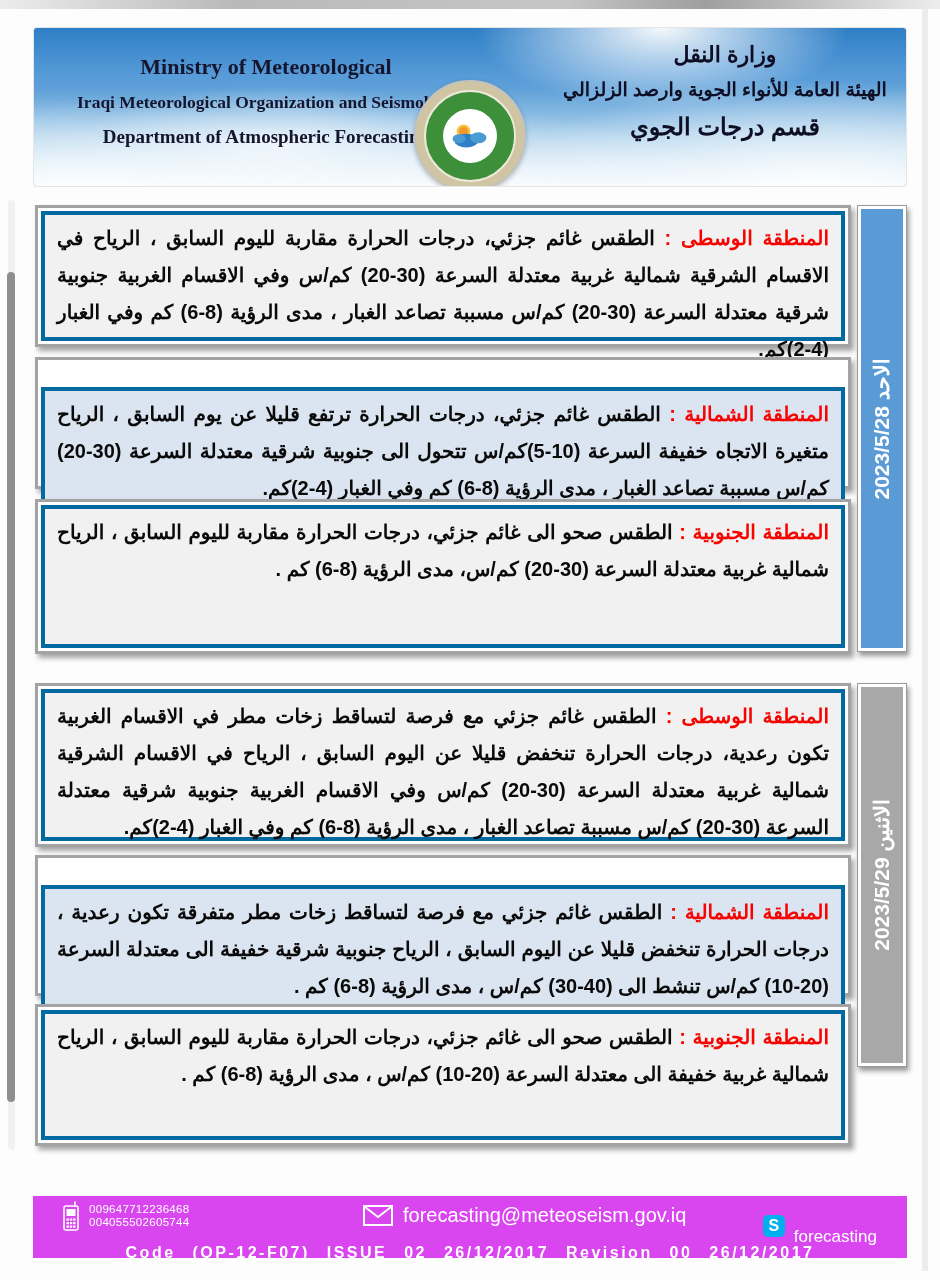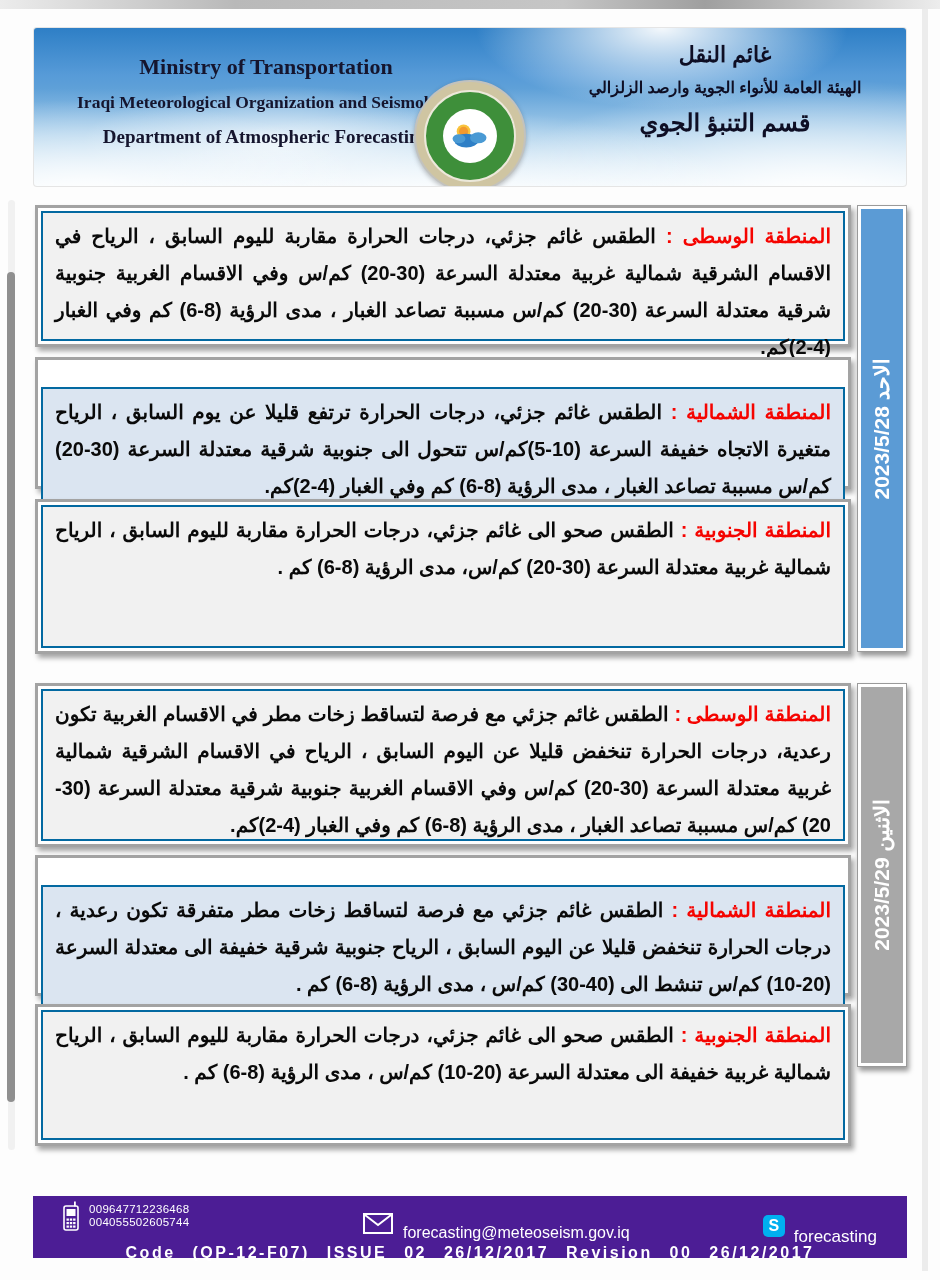--- a/index.html
+++ b/index.html
@@ -26,21 +26,21 @@
       radial-gradient(ellipse 280px 80px at 28% 72%, rgba(255,255,255,.7), rgba(255,255,255,0) 70%),
       linear-gradient(180deg,#2e7fc6 0%,#579bd8 30%,#5ea0d8 38%,#a9cfeb 68%,#e9f4fb 100%); }
   .hdr-en { position:absolute; left:22px; top:26px; width:420px; text-align:center;
     font-family:"Liberation Serif", serif; color:#15152e; }
   .hdr-en .l1 { font-size:22px; font-weight:700; margin-bottom:12px; }
   .hdr-en .l2 { font-size:17.5px; font-weight:700; margin-bottom:13px; }
   .hdr-en .l3 { font-size:19px; font-weight:700; }
   .hdr-ar { position:absolute; right:16px; top:14px; width:330px; text-align:center;
     direction:rtl; color:#0e0e24; font-weight:700; }
   .hdr-ar .a1 { font-size:22px; margin-bottom:10px; }
-  .hdr-ar .a2 { font-size:16px; margin-bottom:12px; }
+  .hdr-ar .a2 { font-size:19px; margin-bottom:12px; }
   .hdr-ar .a3 { font-size:24px; }
 
   .logo { position:absolute; left:50%; top:52px; transform:translateX(-50%);
     width:112px; height:112px; border-radius:50%; background:#cfc5a2;
     border:2px solid #c2c2be; display:flex; align-items:center; justify-content:center;
     box-shadow:0 2px 5px rgba(0,0,0,.25); }
   .logo-green { width:92px; height:92px; border-radius:50%; background:#3e8f3a;
     border:2px solid #ece8da; display:flex; align-items:center; justify-content:center; }
   .logo-core { width:54px; height:54px; border-radius:50%; background:#ffffff;
     display:flex; align-items:center; justify-content:center; }
@@ -48,21 +48,21 @@
   
   .group { position:absolute; left:35px; width:872px; }
   .g1 { top:205px; height:447px; }
   .g2 { top:683px; height:384px; }
   .boxes { position:absolute; left:0; top:0; width:816px; display:flex; flex-direction:column; }
   .g1 .boxes { gap:10px; }
   .g2 .boxes { gap:8px; }
 
   .fbox { background:#ffffff; border:3px solid #a3a3a3; padding:3px;
     box-shadow:3px 4px 5px rgba(0,0,0,.35); }
-  .fbox-inner { height:100%; border:2px solid #0369a1; padding:5px 12px 5px 12px; }
+  .fbox-inner { height:100%; border:4px solid #0369a1; padding:5px 12px 5px 12px; }
   .bg-gray  .fbox-inner { background:#f1f1f1; }
   .bg-blue  .fbox-inner { background:#dbe5f1;margin-top:24px; }
 
   .box-text { direction:rtl; text-align:justify; text-align-last:right; unicode-bidi:plaintext;
     font-size:20px; font-weight:700; color:#0a0a0a; line-height:37px; }
   .region { color:#f50400; }
 
   .h-b1 { height:142px; } .h-b2 { height:132px; } .h-b3 { height:155px; }
   .h-b4 { height:164px; } .h-b5 { height:141px; } .h-b6 { height:142px; }
 
@@ -70,68 +70,68 @@
     background:#ffffff; border:1px solid #9a9a9a; padding:3px;
     box-shadow:2px 4px 5px rgba(0,0,0,.4); }
   .day-tab-fill { width:100%; height:100%; display:flex; align-items:center; justify-content:center; }
   .tab-blue { background:#5b9bd5; }
   .tab-gray { background:#a8a8a8; }
   .day-tab-label { transform:rotate(-90deg); white-space:nowrap; direction:rtl;
     color:#ffffff; font-size:21px; font-weight:700; letter-spacing:.5px; }
 
   
   .footer { position:absolute; left:33px; top:1196px; width:874px; height:62px;
-    background:#4c1d95; color:#ffffff; }
+    background:#d946ef; color:#ffffff; }
   .f-row1 { position:relative; height:40px; display:flex; align-items:center; }
   .f-phone { position:absolute; left:28px; top:5px; display:flex; align-items:center; gap:8px; }
   .f-phone-nums { font-size:11.5px; line-height:13px; letter-spacing:.3px; }
   .f-mail { position:absolute; left:330px; top:8px; display:flex; align-items:center; gap:10px; }
-  .f-mail-text { font-size:16px;margin-top:20px; }
+  .f-mail-text { font-size:20px; }
   .f-skype { position:absolute; right:30px; top:8px; display:flex; align-items:center; gap:9px; }
   .skype-badge { width:22px; height:22px; border-radius:5px; background:#00aff0; color:#ffffff;
     font-size:16px; font-weight:700; display:flex; align-items:center; justify-content:center; }
   .f-skype-text { font-size:17px;margin-top:23px; }
   .f-row2 { height:22px; display:flex; align-items:center; justify-content:center;
     font-size:16px; font-weight:700; letter-spacing:2.5px; word-spacing:10px; white-space:nowrap;margin-top:6px; }
 </style>
 </head>
 <body>
 
 <div class="page">
 
   <div class="top-strip"></div>
   <div class="right-edge"></div>
   <div class="scroll-track"></div>
   <div class="scroll-thumb"></div>
 
   <div class="header">
     <div class="hdr-en">
-      <div class="l1">Ministry of Transportation</div>
+      <div class="l1">Ministry of Meteorological</div>
       <div class="l2">Iraqi Meteorological Organization and Seismology</div>
       <div class="l3">Department of Atmospheric Forecasting</div>
     </div>
 
     <div class="logo">
       <div class="logo-green">
         <div class="logo-core">
           <svg width="44" height="28" viewBox="0 0 48 30">
             <circle cx="17" cy="10" r="7.5" fill="#f9c33c"></circle>
             <circle cx="17" cy="10" r="5" fill="#f2992e"></circle>
             <ellipse cx="20" cy="20" rx="13" ry="7.5" fill="#2e7fc6"></ellipse>
             <ellipse cx="33" cy="17" rx="9" ry="6" fill="#4a9ad4"></ellipse>
             <ellipse cx="12" cy="18" rx="7" ry="5" fill="#4a9ad4"></ellipse>
           </svg>
         </div>
       </div>
     </div>
 
     <div class="hdr-ar">
-      <div class="a1">غائم النقل</div>
+      <div class="a1">وزارة النقل</div>
       <div class="a2">الهيئة العامة للأنواء الجوية وارصد الزلزالي</div>
-      <div class="a3">قسم التنبؤ الجوي</div>
+      <div class="a3">قسم درجات الجوي</div>
     </div>
   </div>
 
   <div class="group g1">
     <div class="boxes">
       <div class="fbox bg-gray h-b1">
         <div class="fbox-inner">
           <p class="box-text">
             <span class="region">المنطقة الوسطى :</span>
             <span>الطقس غائم جزئي، درجات الحرارة مقاربة لليوم السابق ، الرياح في الاقسام الشرقية شمالية غربية معتدلة السرعة (30-20) كم/س وفي الاقسام الغربية جنوبية شرقية معتدلة السرعة (30-20) كم/س مسببة تصاعد الغبار ، مدى الرؤية (8-6) كم وفي الغبار (4-2)كم.</span>

